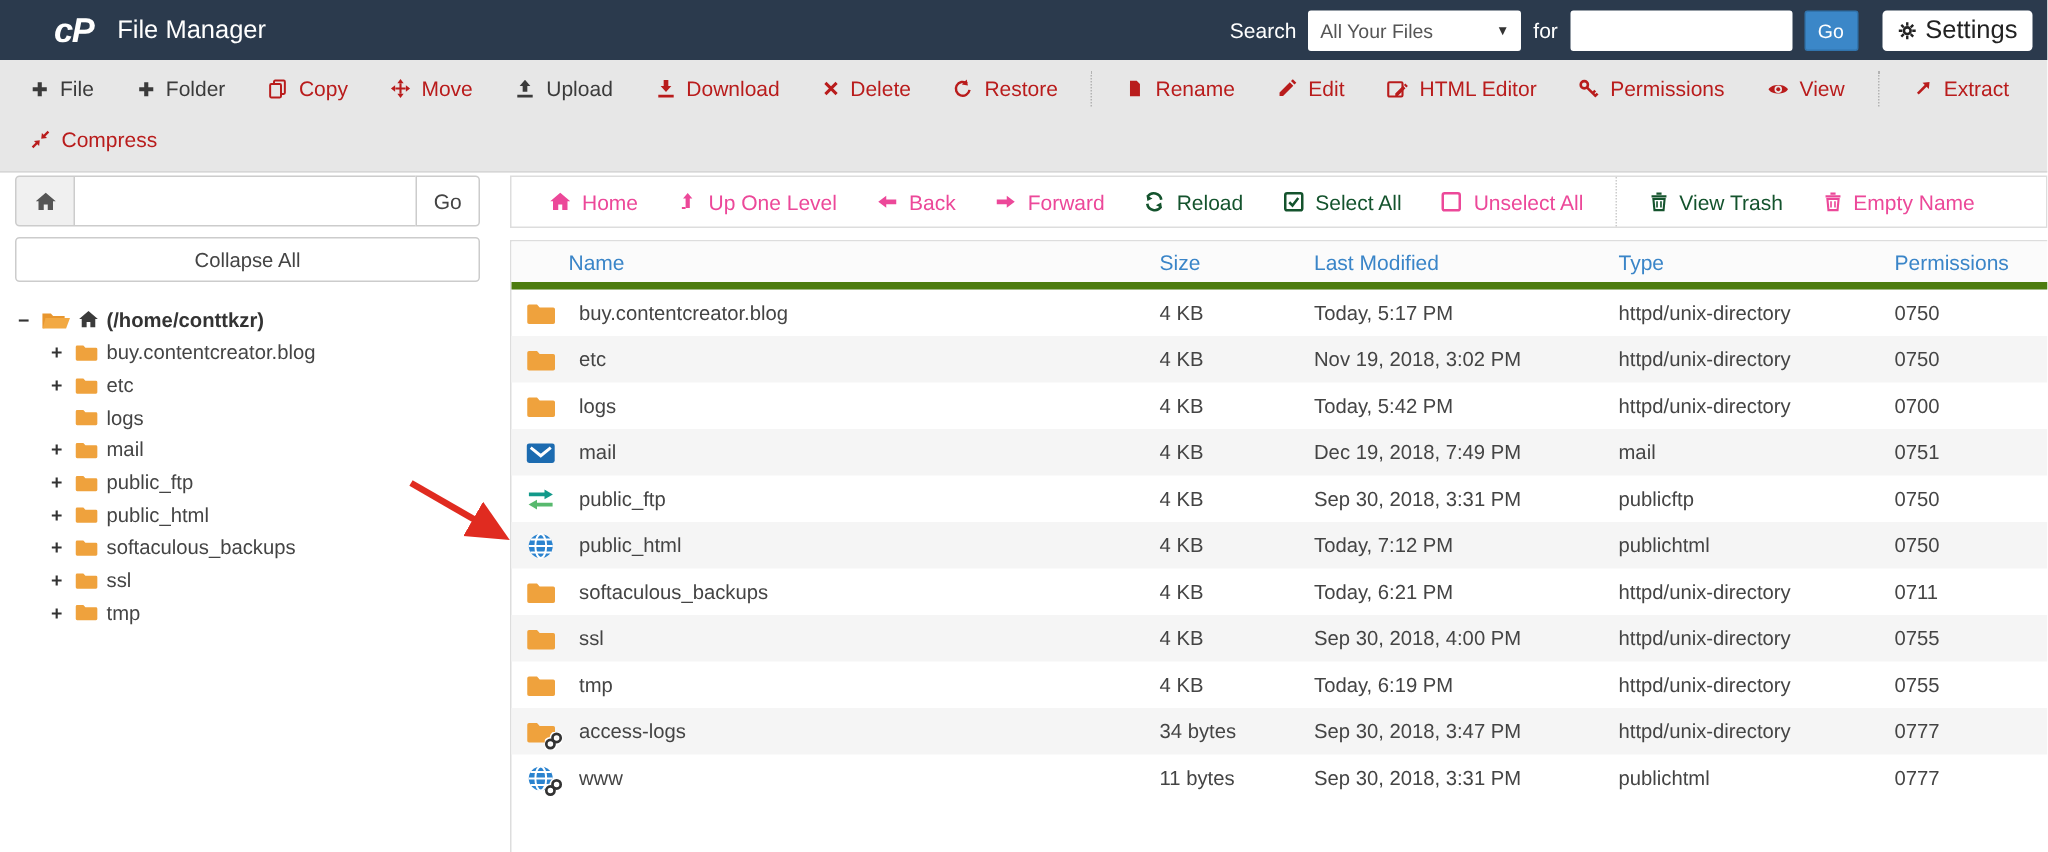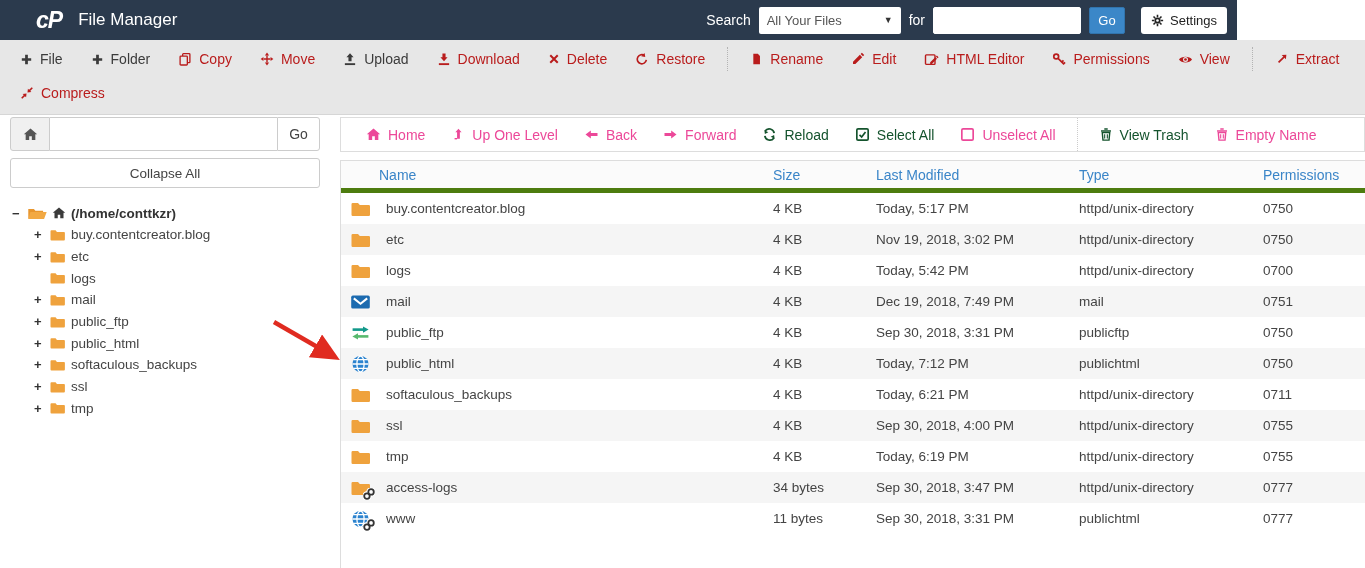--- a/index.html
+++ b/index.html
@@ -2,33 +2,33 @@
 <html><head>
 <meta charset="utf-8">
 <style>
   * { margin:0; padding:0; box-sizing:border-box; }
   html,body { width:1365px; height:568px; overflow:hidden; background:#fff;
     font-family:"Liberation Sans","DejaVu Sans",sans-serif; }
   body { position:relative; }
   svg { display:block; }
 
   
-  .hdr { position:absolute; left:0; top:0; width:1237px; height:40px; background:#2b3a4d;
+  .hdr { position:absolute; left:0; top:0; width:1365px; height:40px; background:#2b3a4d;
     display:flex; align-items:center; color:#fff; }
   .logo { font-style:italic; font-weight:bold; font-size:23px; margin-left:36px; letter-spacing:-1px; }
   .hdr-title { font-size:17px; margin-left:16px; font-weight:400; }
   .hdr-right { margin-left:auto; display:flex; align-items:center; gap:8px; padding-right:10px; }
   .hdr-label { font-size:14px; }
   .scope-select { width:142px; height:27px; background:#fff; border-radius:2px; display:flex;
     align-items:center; justify-content:space-between; padding:0 8px; color:#555; font-size:13px; cursor:pointer; }
   .scope-caret { font-size:9px; color:#333; }
   .search-input { width:148px; height:27px; border:1px solid #fff; border-radius:2px; font-size:13px; padding:0 6px; }
   .go-btn { width:36px; height:27px; background:#3b87c8; border:1px solid #3174ad; border-radius:2px;
     color:#fff; font-size:13px; display:flex; align-items:center; justify-content:center; cursor:pointer; }
-  .settings-btn { height:27px; background:#fff; border-radius:3px; color:#222; font-size:13px;
+  .settings-btn { height:27px; background:#fff; border-radius:3px; color:#222; font-size:17px;
     display:flex; align-items:center; gap:6px; padding:0 10px; margin-left:8px; cursor:pointer; }
 
   
   .toolbar { position:absolute; left:0; top:40px; width:1365px; height:75px; background:#e7e7e7;
     border-bottom:1px solid #d6d6d6; }
   .tb-row { display:flex; align-items:center; height:38px; padding-left:6px; }
   .tb-row2 { height:30px; }
   .tb-item { display:flex; align-items:center; gap:7px; padding:0 14px; font-size:14px; cursor:pointer; white-space:nowrap; }
   .tb-item.on { color:#3b3b3b; }
   .tb-item.off { color:#b91c1c; }

